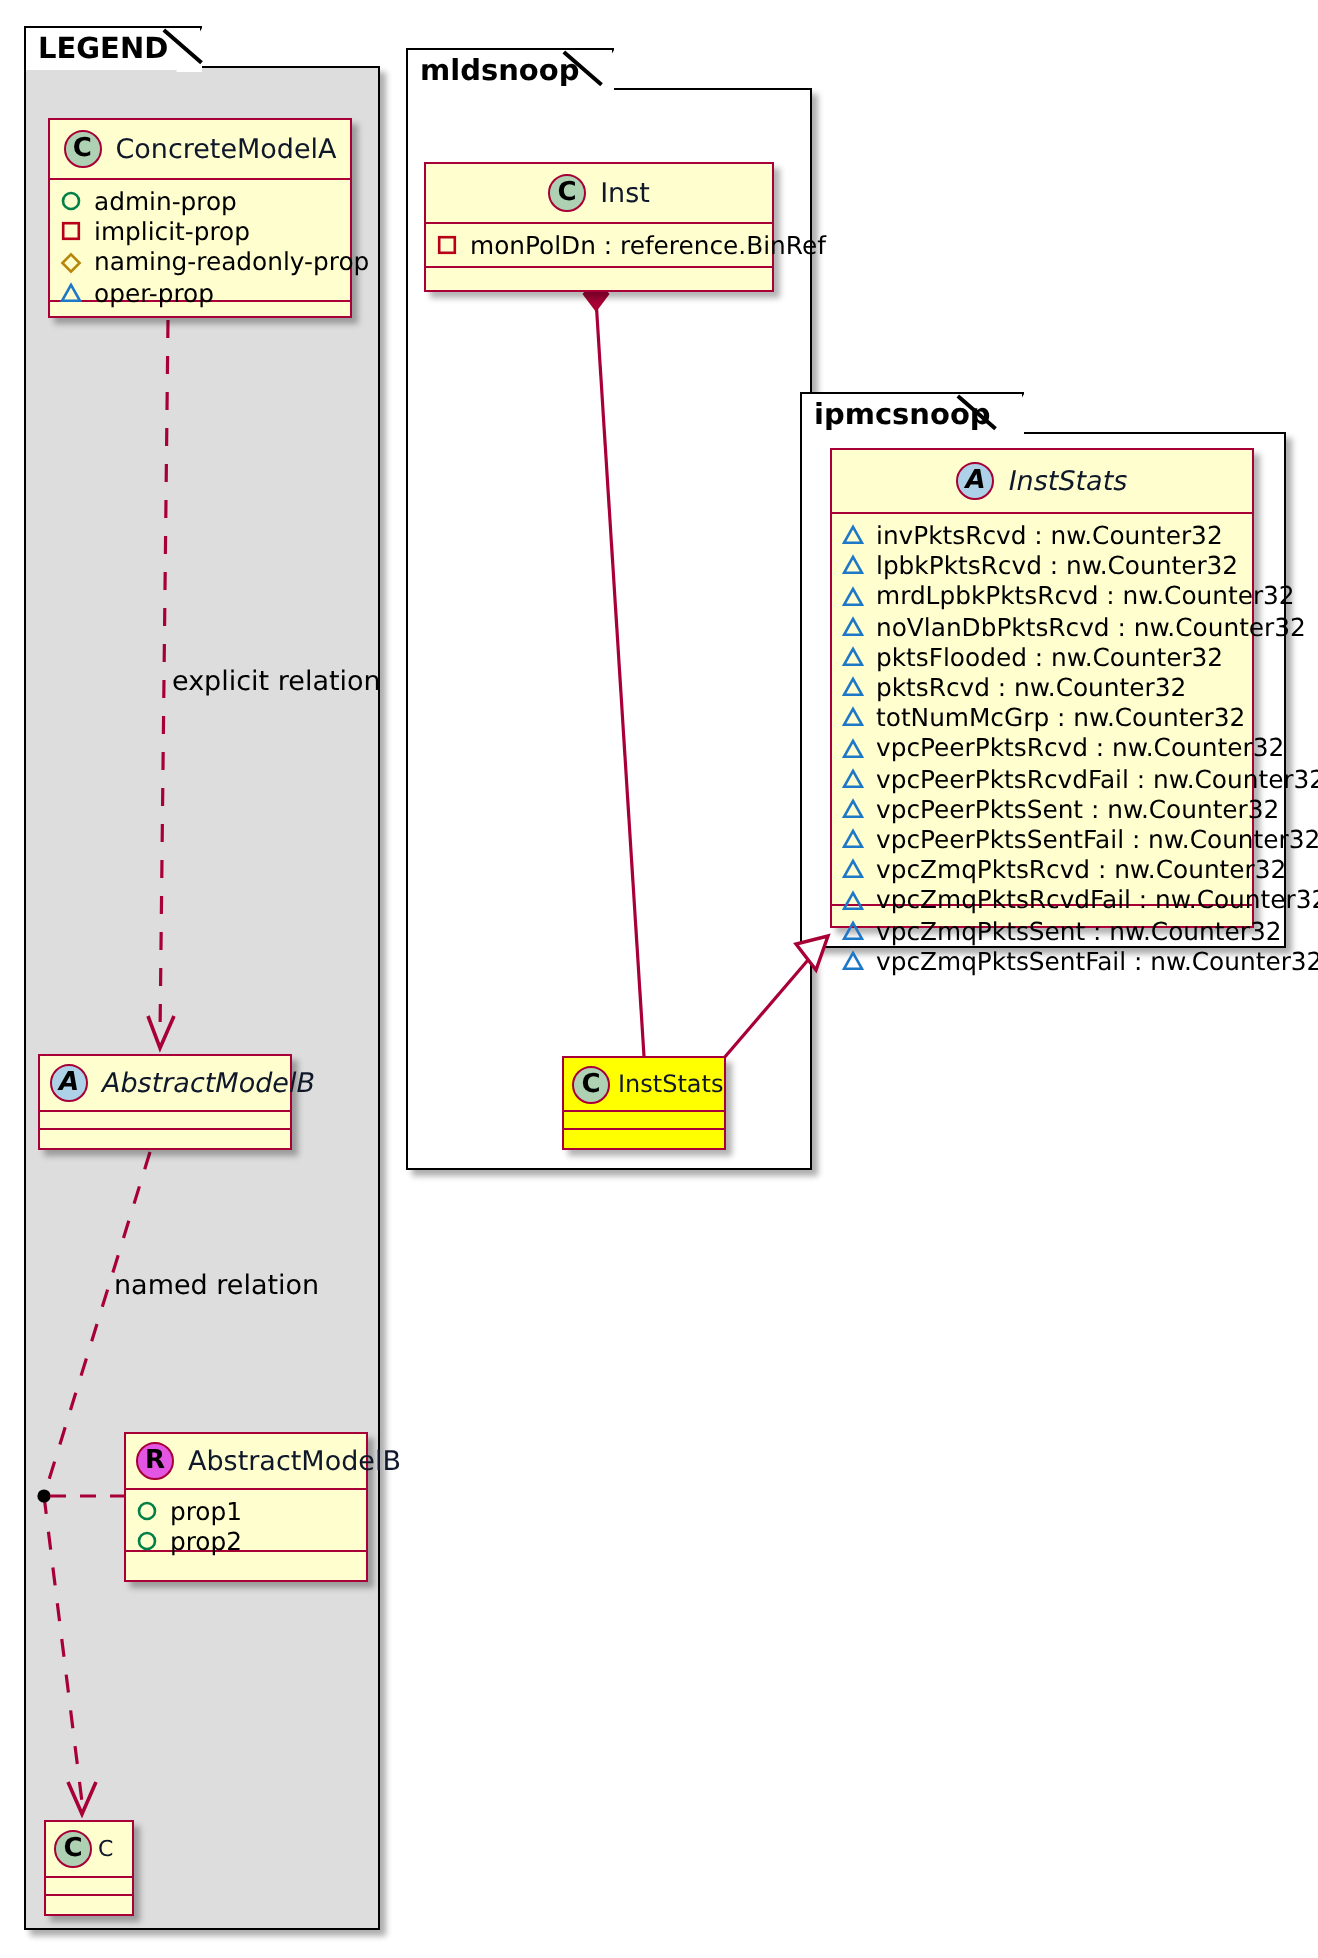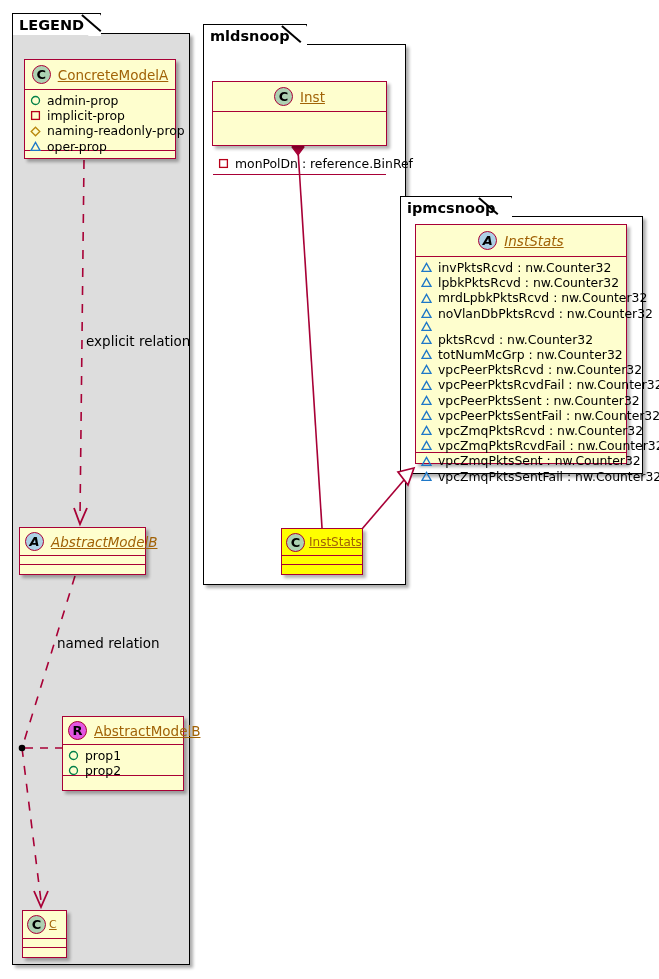--- a/index.html
+++ b/index.html
@@ -81,23 +81,22 @@
     display: flex;
     align-items: center;
     justify-content: center;
     gap: 7px;
     height: 30px;
     padding: 0 6px;
   }
   .cls-head.tight { height: 28px; }
   .cls-name {
     font-size: 13.5px;
-    color: #a16207;
+    color: #0f172a;
     white-space: nowrap;
-    text-decoration: underline;
   }
   .cls-name.italic { font-style: italic; }
   .cls-attrs {
     box-sizing: border-box;
     border-bottom: 1.4px solid #a80036;
     padding: 3px 5px 3px 5px;
   }
   .cls-foot {
     box-sizing: border-box;
     height: 9px;
@@ -255,21 +254,21 @@
   <div class="pkg-tab" style="left:203px; top:24px; height:22px;">
     <span>mldsnoop</span>
   </div>
   <div class="tab-slash" style="left:282px; top:25px; width:25px; transform:rotate(41deg); z-index:6;"></div>
 
   <div class="cls" style="left:212px; top:81px; width:175px; height:65px;">
     <div class="cls-head">
       <span class="stereo c">C</span>
       <span class="cls-name">Inst</span>
     </div>
-    <div class="cls-attrs" style="height:22px;margin-top:41px;">
+    <div class="cls-attrs" style="height:22px;">
       <div class="attr-row">
         <svg class="glyph" viewBox="0 0 11 11">
             <rect x="1.6" y="1.6" width="7.8" height="7.8" fill="none" stroke="#B8001A" stroke-width="1.3"></rect>
           </svg>
         <span>monPolDn : reference.BinRef</span>
       </div>
     </div>
     <div class="cls-foot"></div>
   </div>
 
@@ -315,20 +314,21 @@
       <div class="attr-row">
         <svg class="glyph" viewBox="0 0 11 11">
             <polygon points="5.5,1.4 10,9.4 1,9.4" fill="none" stroke="#1E78C8" stroke-width="1.3"></polygon>
           </svg>
         <span>noVlanDbPktsRcvd : nw.Counter32</span>
       </div>
       <div class="attr-row">
         <svg class="glyph" viewBox="0 0 11 11">
             <polygon points="5.5,1.4 10,9.4 1,9.4" fill="none" stroke="#1E78C8" stroke-width="1.3"></polygon>
           </svg>
+        <span>pktsFlooded : nw.Counter32</span>
       </div>
       <div class="attr-row">
         <svg class="glyph" viewBox="0 0 11 11">
             <polygon points="5.5,1.4 10,9.4 1,9.4" fill="none" stroke="#1E78C8" stroke-width="1.3"></polygon>
           </svg>
         <span>pktsRcvd : nw.Counter32</span>
       </div>
       <div class="attr-row">
         <svg class="glyph" viewBox="0 0 11 11">
             <polygon points="5.5,1.4 10,9.4 1,9.4" fill="none" stroke="#1E78C8" stroke-width="1.3"></polygon>

